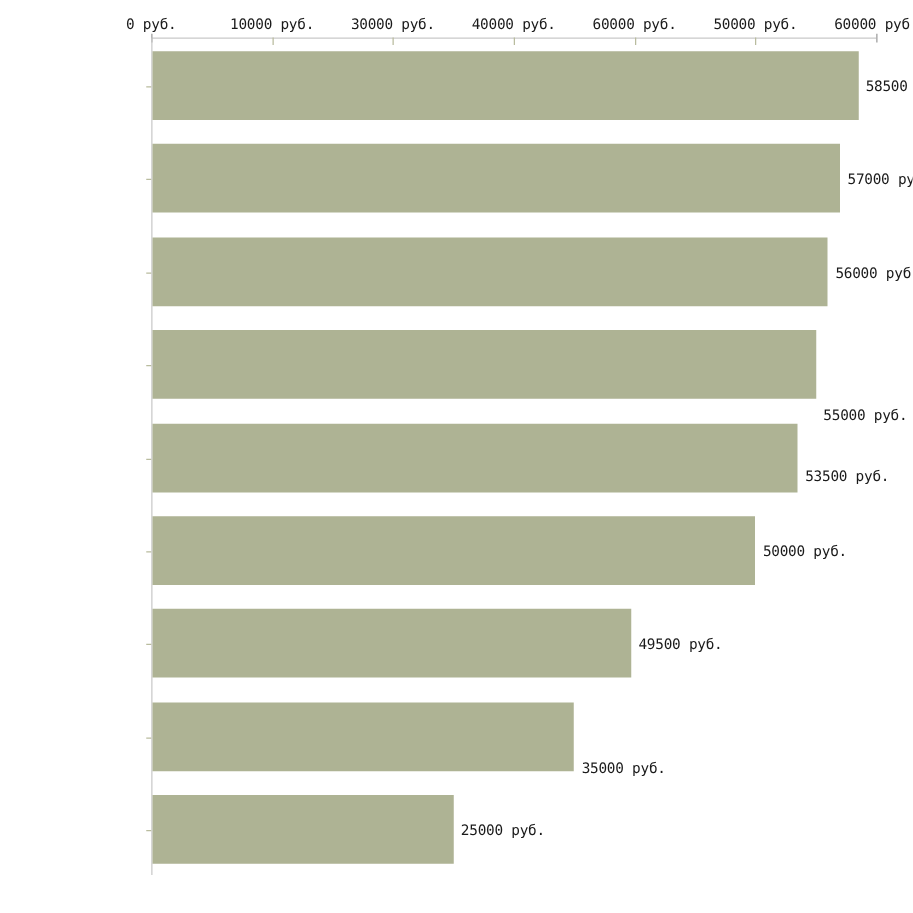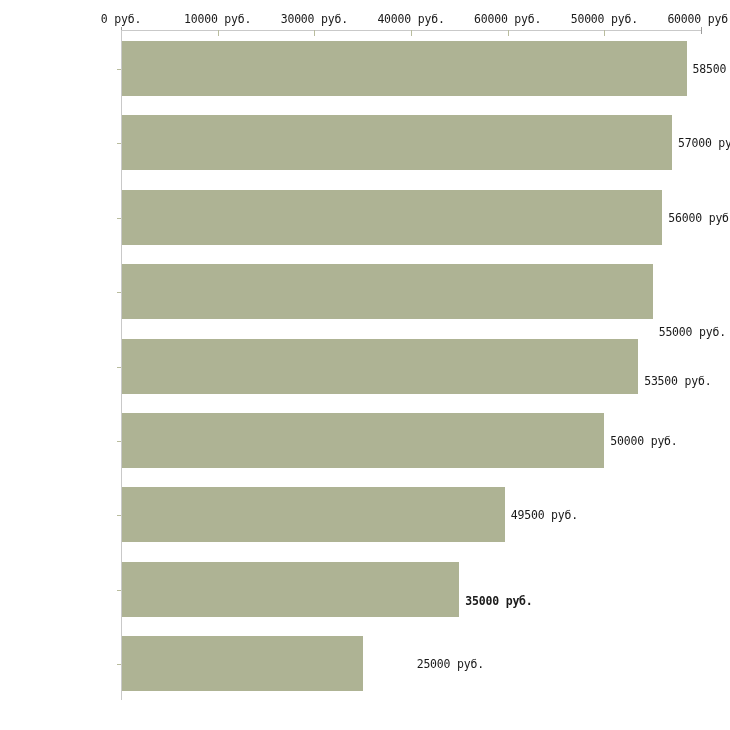--- a/index.html
+++ b/index.html
@@ -150,18 +150,18 @@
       </div>
 
     <div id="bar-labels">
         <div class="bar-value-label" style="left: 692.5px; top: 61.5px;">58500 руб.</div>
         <div class="bar-value-label" style="left: 678px; top: 135.5px;">57000 руб.</div>
         <div class="bar-value-label" style="left: 668.333px; top: 210.5px;">56000 руб.</div>
         <div class="bar-value-label" style="left: 658.667px; top: 284.5px; margin-top: 40px;">55000 руб.</div>
         <div class="bar-value-label" style="left: 644.167px; top: 359.5px; margin-top: 14px;">53500 руб.</div>
         <div class="bar-value-label" style="left: 610.333px; top: 433.5px;">50000 руб.</div>
         <div class="bar-value-label" style="left: 510.767px; top: 507.5px;">49500 руб.</div>
-        <div class="bar-value-label" style="left: 465.333px; top: 594px; font-weight: bold;">35000 руб.</div>
-        <div class="bar-value-label" style="left: 368.667px; top: 656.5px; margin-left: 48px;">25000 руб.</div>
+        <div class="bar-value-label" style="left: 465.333px; top: 607px;">35000 руб.</div>
+        <div class="bar-value-label" style="left: 368.667px; top: 656.5px;">25000 руб.</div>
       </div>
 
   </div>
 </div>
 
 </body></html>

